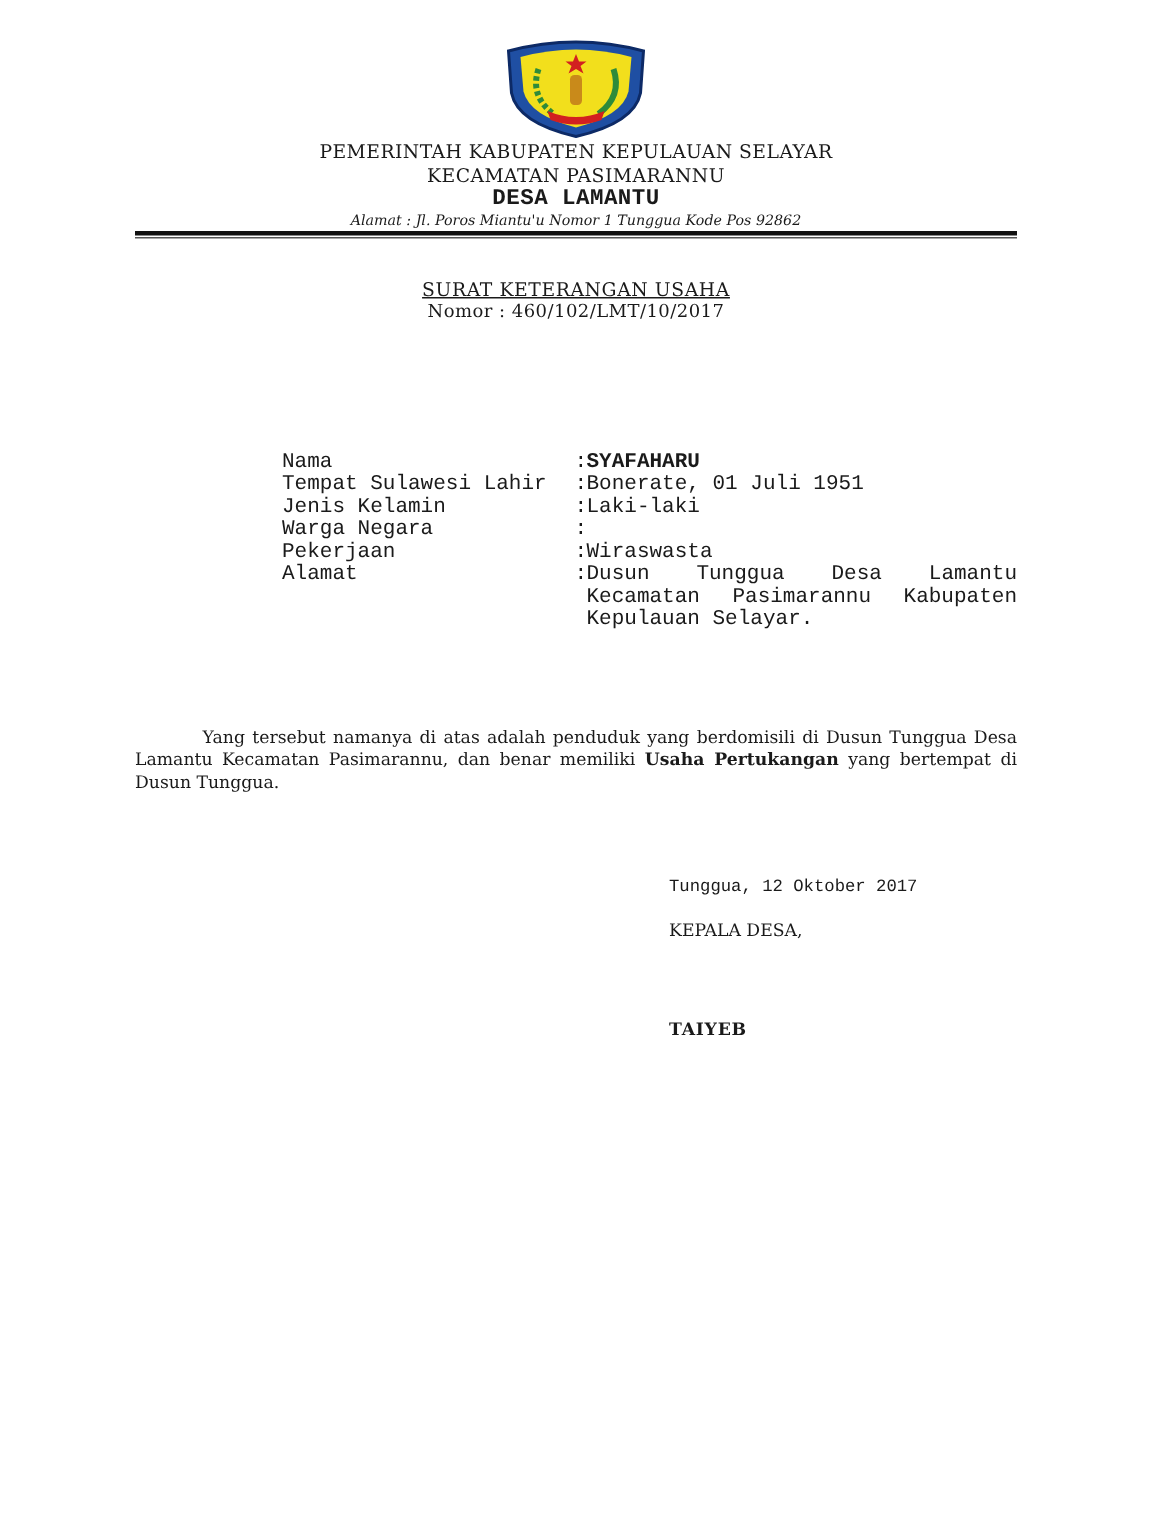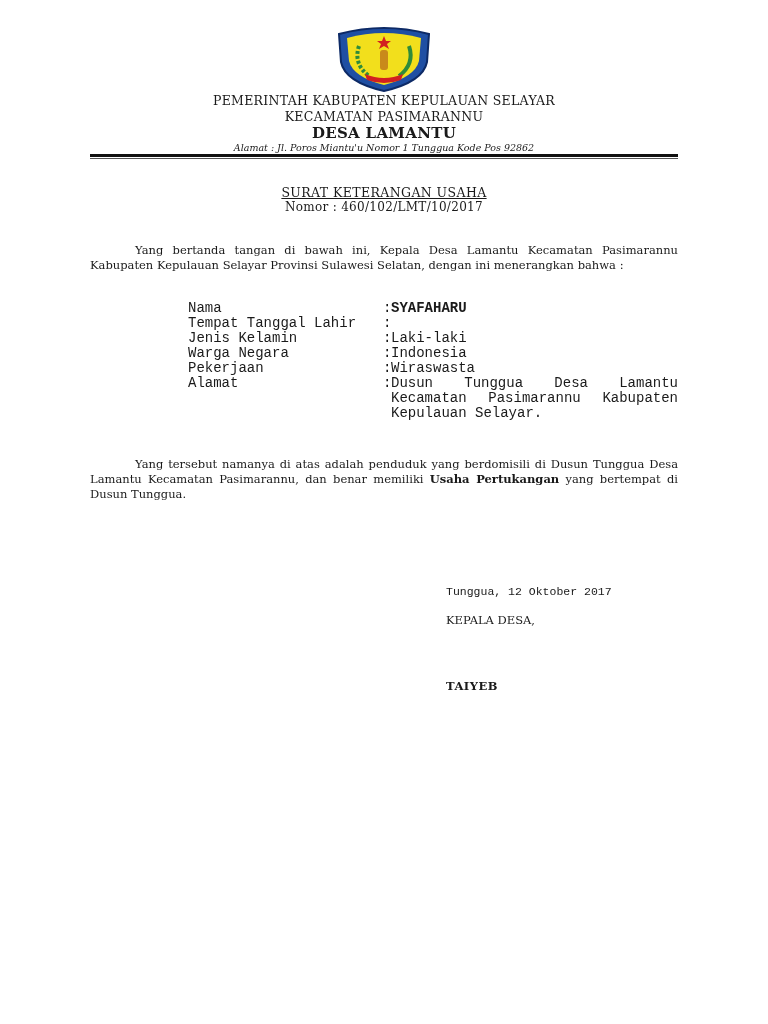--- a/index.html
+++ b/index.html
@@ -2,29 +2,29 @@
 <html><head>
   <meta charset="utf-8">
   <style>
     html, body { margin: 0; padding: 0; background: #ffffff; }
     body { width: 768px; height: 1024px; position: relative; overflow: hidden; color: #1a1a1a; }
     .page { position: absolute; left: 0; top: 0; width: 768px; height: 1024px; background: #ffffff; }
     .logo { position: absolute; left: 331px; top: 24px; width: 106px; height: 68px; }
     .kop { position: absolute; left: 90px; width: 588px; text-align: center; font-family: "DejaVu Serif", serif; }
     .kop1 { top: 93px; font-size: 12.5px; letter-spacing: 0.3px; }
     .kop2 { top: 109px; font-size: 12.5px; letter-spacing: 0.3px; }
-    .kop3 { top: 124px; font-size: 15px; font-weight: bold; letter-spacing: 0.3px; }
+    .kop3 { top: 124px; font-size: 15px; font-weight: bold; letter-spacing: 0.3px; font-family: Liberation Mono, monospace; }
     .kop4 { top: 142px; font-size: 9.5px; font-style: italic; }
     .rule-thick { position: absolute; left: 90px; top: 154px; width: 588px; height: 3px; background: #111; }
     .rule-thin { position: absolute; left: 90px; top: 158px; width: 588px; height: 1px; background: #555; }
     .title { position: absolute; left: 90px; width: 588px; top: 185px; text-align: center; font-family: "DejaVu Serif", serif; font-size: 12.5px; font-weight: normal; text-decoration: underline; letter-spacing: 0.4px; }
     .nomor { position: absolute; left: 90px; width: 588px; top: 200px; text-align: center; font-family: "DejaVu Serif", serif; font-size: 12px; letter-spacing: 0.3px; }
     .para { position: absolute; left: 90px; width: 588px; font-family: "DejaVu Serif", serif; font-size: 11.5px; line-height: 15px; text-align: justify; text-indent: 45px; }
     .p1 { top: 243px; }
-    .p2 { top: 457px; }
+    .p2 { top: 484px; }
     .p3 { top: 516px; }
     .data { position: absolute; left: 188px; top: 301px; width: 490px; font-family: Liberation Mono, monospace; font-size: 14px; line-height: 15px; }
     .row { display: flex; }
     .lbl { width: 195px; flex: none; }
     .colon { width: 8px; flex: none; }
     .val { flex: 1; text-align: justify; }
     .val.justify-lines { text-align-last: left; }
     .bold { font-weight: bold; }
     .sig { position: absolute; left: 446px; font-family: "DejaVu Serif", serif; font-size: 11.5px; }
     .sig1 { top: 585px; font-family: Liberation Mono, monospace; }
@@ -51,41 +51,40 @@
   <div class="kop kop2">KECAMATAN PASIMARANNU</div>
   <div class="kop kop1">PEMERINTAH KABUPATEN KEPULAUAN SELAYAR</div>
   <div class="kop kop3">DESA LAMANTU</div>
   <div class="kop kop4">Alamat : Jl. Poros Miantu'u Nomor 1 Tunggua Kode Pos 92862</div>
   <div class="rule-thick"></div>
   <div class="rule-thin"></div>
 
   <div class="title">SURAT KETERANGAN USAHA</div>
   <div class="nomor">Nomor : 460/102/LMT/10/2017</div>
 
-  <div class="para p1">Yang bertanda tangan di bawah ini, Kepala Desa Lamantu Kecamatan Pasimarannu Kabupaten Kepulauan Selayar Provinsi Sulawesi Selatan, dengan ini menerangkan bahwa :</div>
 
   <div class="data">
     <div class="row">
       <span class="lbl">Nama</span>
       <span class="colon">:</span>
       <span class="val bold">SYAFAHARU</span>
     </div>
     <div class="row">
-      <span class="lbl">Tempat Tanggal Lahir</span>
+      <span class="lbl">Tempat Sulawesi Lahir</span>
       <span class="colon">:</span>
+      <span class="val">Bonerate, 01 Juli 1951</span>
     </div>
     <div class="row">
       <span class="lbl">Jenis Kelamin</span>
       <span class="colon">:</span>
       <span class="val">Laki-laki</span>
     </div>
     <div class="row">
       <span class="lbl">Warga Negara</span>
       <span class="colon">:</span>
-      <span class="val">Indonesia</span>
     </div>
     <div class="row">
       <span class="lbl">Pekerjaan</span>
       <span class="colon">:</span>
       <span class="val">Wiraswasta</span>
     </div>
     <div class="row">
       <span class="lbl">Alamat</span>
       <span class="colon">:</span>
       <span class="val justify-lines">Dusun Tunggua Desa Lamantu Kecamatan Pasimarannu Kabupaten Kepulauan Selayar.</span>

